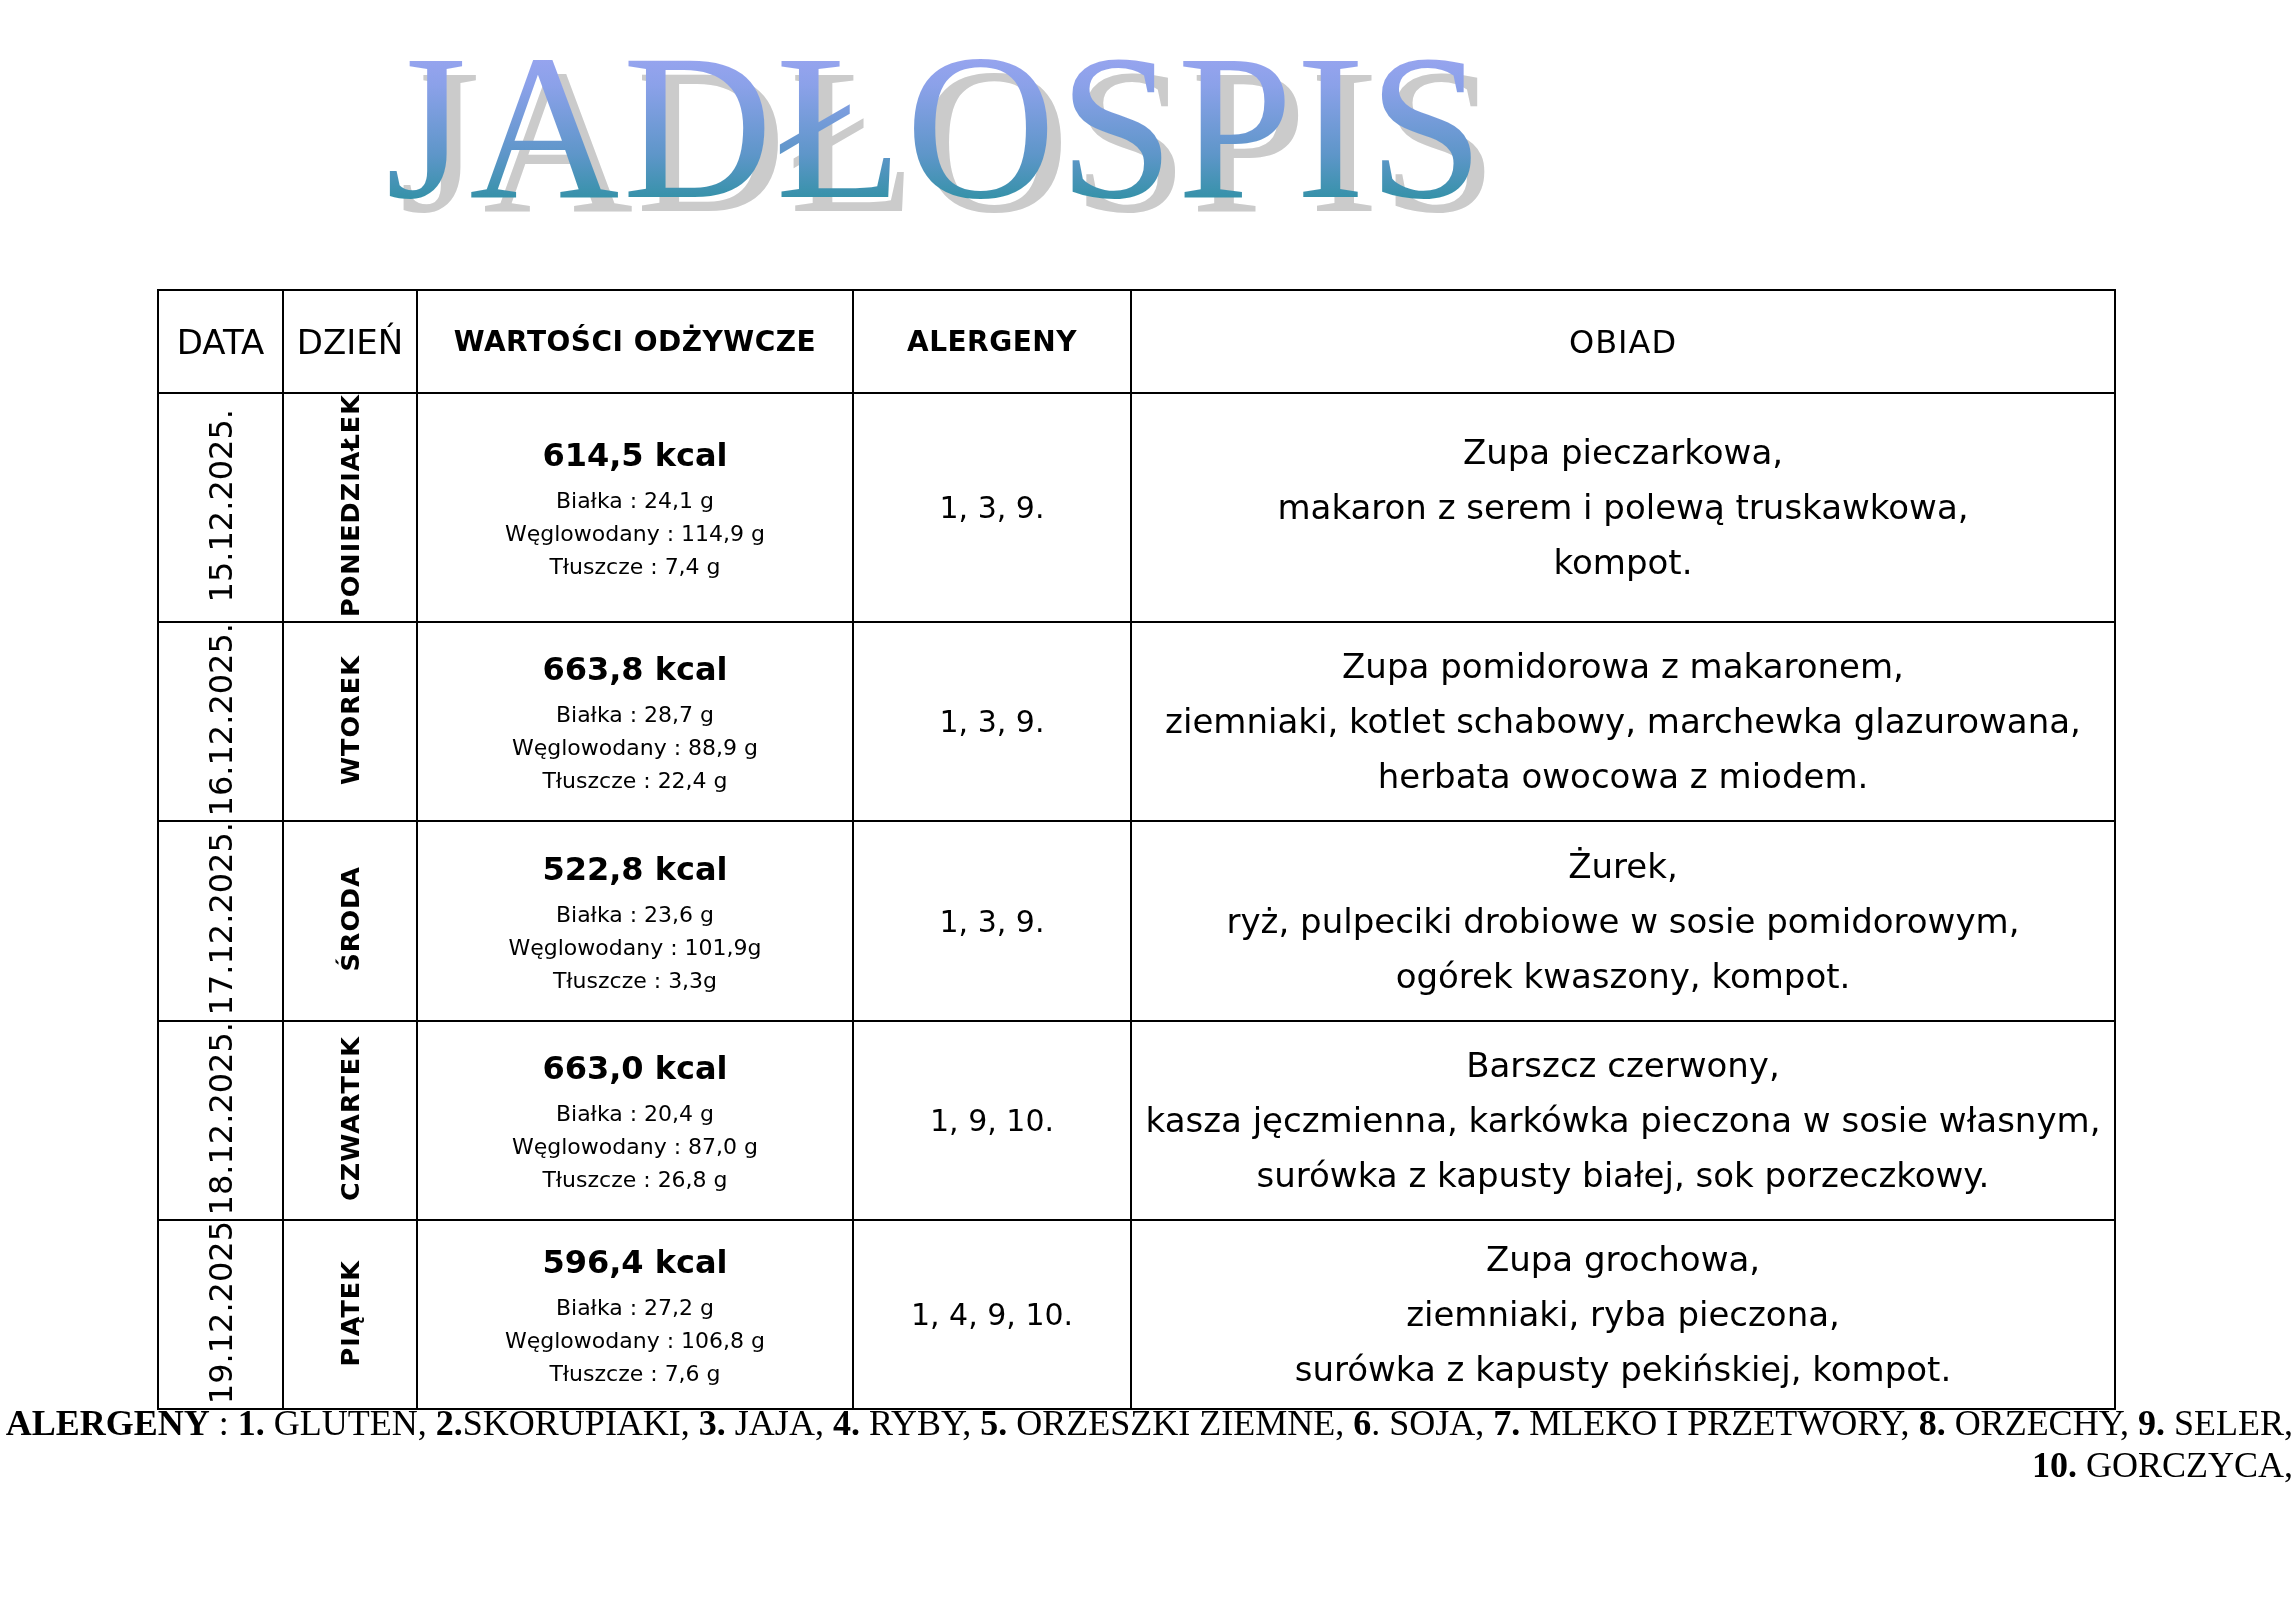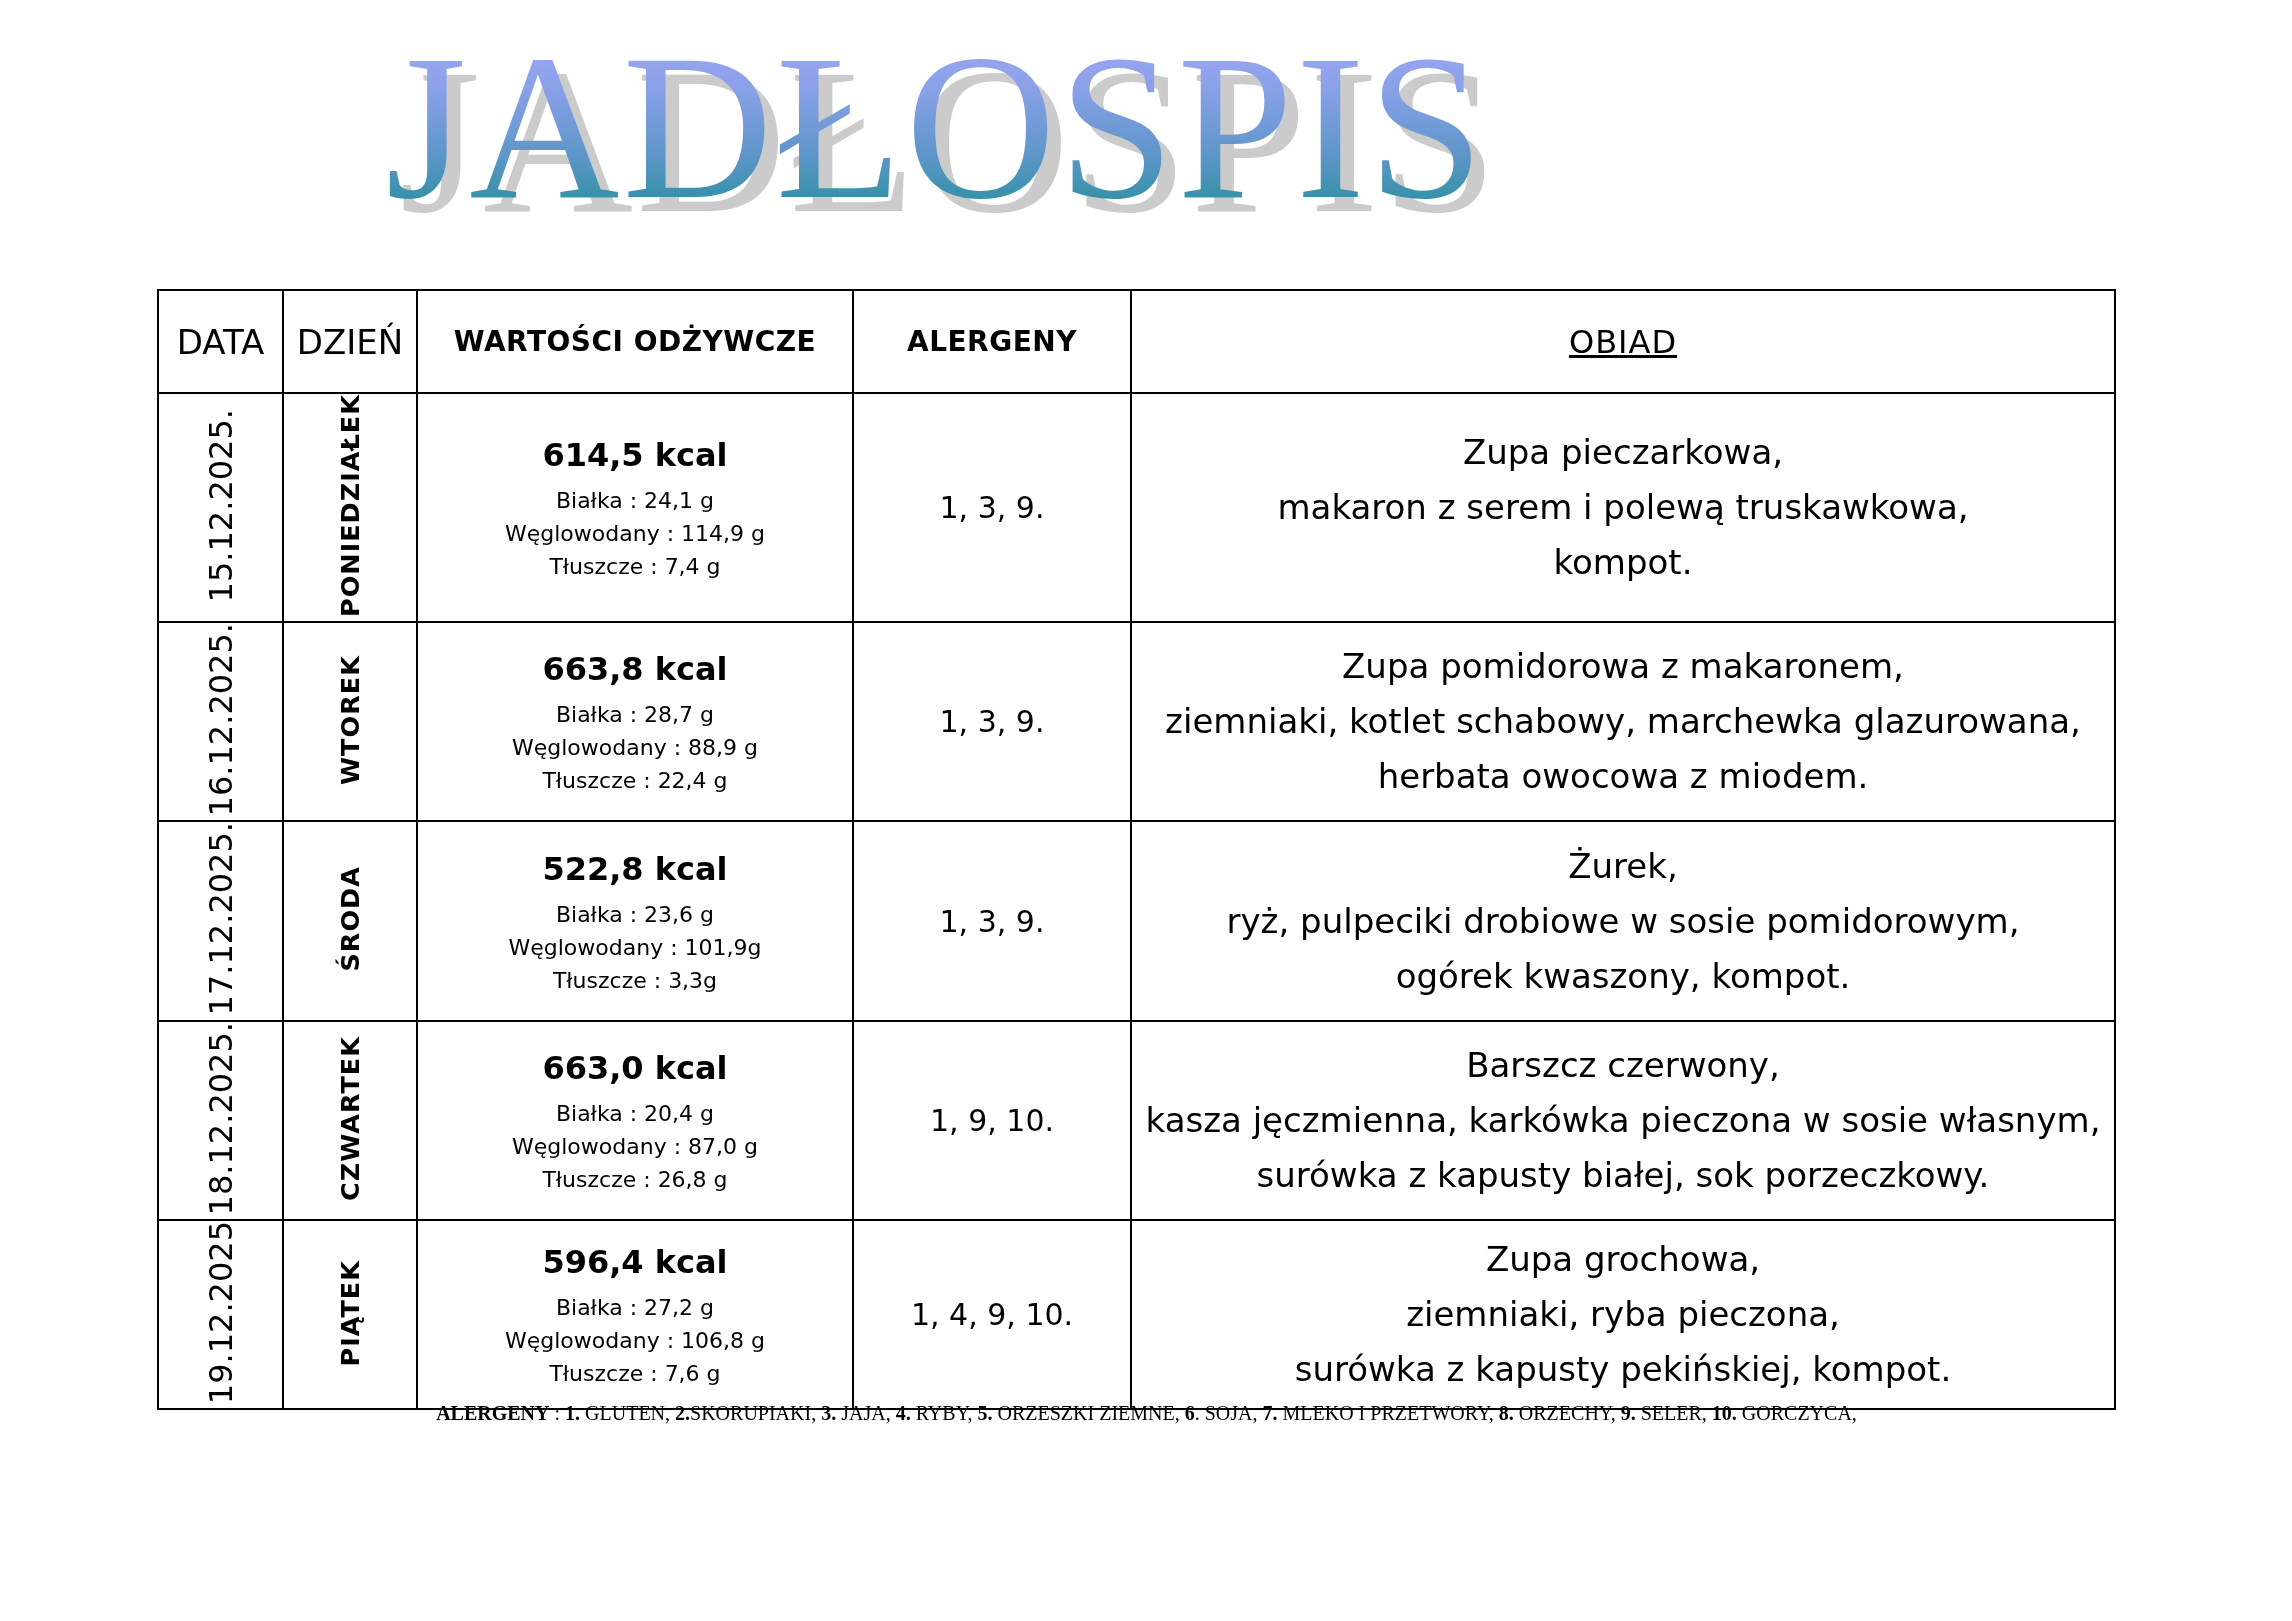--- a/index.html
+++ b/index.html
@@ -42,41 +42,41 @@
 
   tr.hdr     { height:103px;border-radius:23px; }
   tr.r0      { height:228px; }
   tr.r1      { height:191px; }
   tr.r2      { height:198px; }
   tr.r3      { height:198px; }
   tr.r4      { height:184px; }
 
   .h-plain { font-size:34px; font-weight:normal; }
   .h-bold  { font-size:28px; font-weight:bold; letter-spacing:0.5px;margin-left:10px; }
-  .h-obiad { font-size:32px; font-weight:normal; letter-spacing:1px;text-decoration:underline; }
+  .h-obiad { font-size:32px; font-weight:normal; letter-spacing:1px; }
 
   .rot { writing-mode:vertical-rl; transform:rotate(180deg); white-space:nowrap; display:inline-block; }
   .date-text { font-size:32px; }
   .day-text  { font-size:25.5px; font-weight:bold; letter-spacing:1px; }
 
   td.nutr { vertical-align:top; padding-top:9.8px; }
   .kcal      { font-size:32px; font-weight:bold; margin-bottom:5.9px; line-height:1.45; }
   .nutr-line { font-size:22px; line-height:1.5; }
 
   td.al { vertical-align:top; padding-top:47px; font-size:30px; }
 
   td.meal { vertical-align:top; padding-top:5.9px; }
   .meal-line { font-size:34px; line-height:1.62; }
 
   
   .footer {
     position:absolute; top:1402px; left:0; width:2293px;
-    text-align:center;
+    text-align:right;
     font-family:"Liberation Serif", serif;
-    font-size:20px; line-height:1.18; color:#000;
+    font-size:36px; line-height:1.18; color:#000;
   }
   .footer b { font-weight:bold; }
 </style>
 </head>
 <body>
 
 <div class="title-row">
   <div class="title">
     <span class="t-shadow">JADŁOSPIS</span>
     <span class="t-grad">JADŁOSPIS</span>

